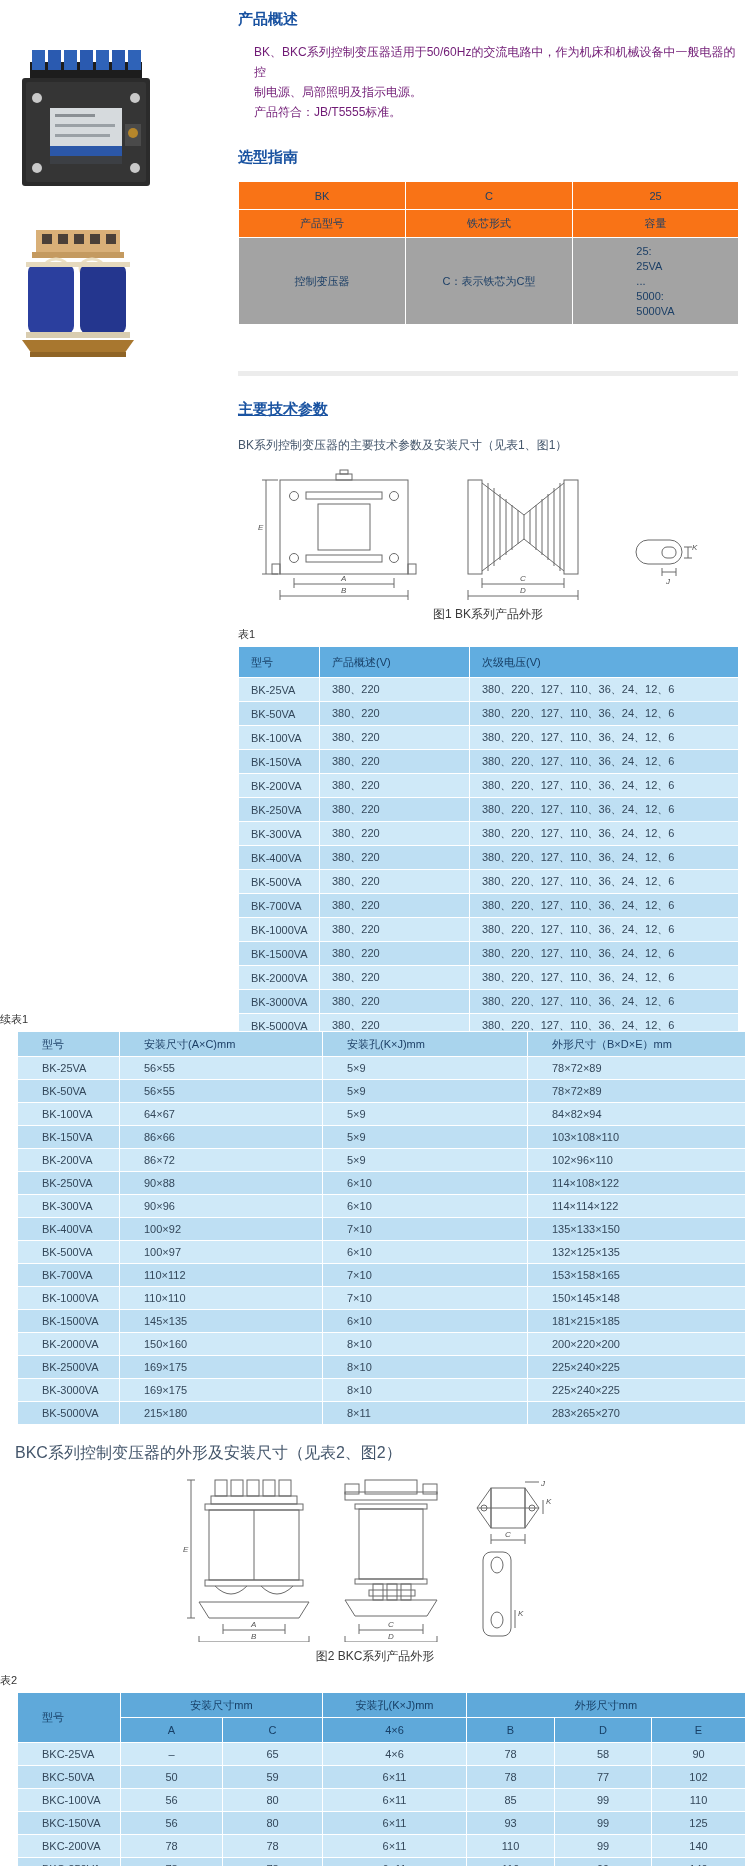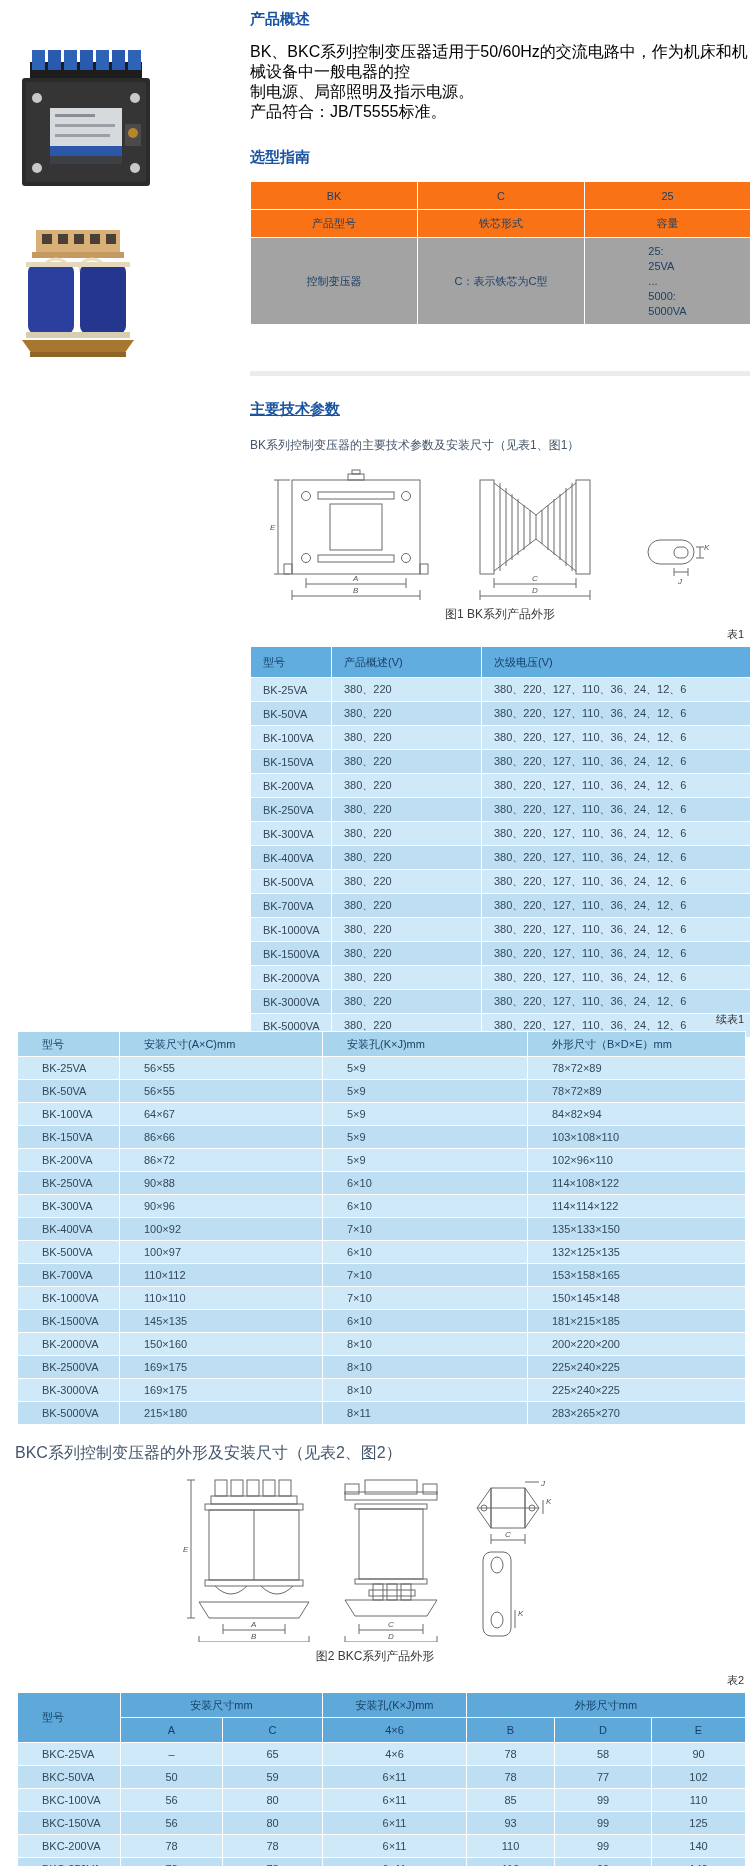--- a/index.html
+++ b/index.html
@@ -1,24 +1,24 @@
 <!DOCTYPE html>
 <html><head>
 <meta charset="utf-8">
 <style>
   html,body{margin:0;padding:0;background:#fff;}
   .page{position:relative;width:750px;height:1866px;background:#ffffff;overflow:hidden;
         font-family:"Liberation Sans","DejaVu Sans",sans-serif;}
   
-  .right-col{position:absolute;left:250px;top:0;width:500px;}
+  .right-col{position:absolute;left:238px;top:0;width:500px;}
   .sec-heading{font-size:15px;font-weight:bold;color:#1a53a1;margin:0;}
   .h-overview{margin-top:10px;}
   .h-selection{margin-top:26px;}
   .h-tech{margin-top:24px;text-decoration:underline;}
-  .body-text{font-size:16px;color:#000000;line-height:20px;margin-top:13px;}
+  .body-text{font-size:12px;color:#701a75;line-height:20px;margin-top:13px;margin-left:16px;}
   .intro-text{font-size:12px;color:#44566b;margin-top:18px;}
   .divider{height:5px;background:#ececec;margin-top:46px;}
   
   .sel-table{width:100%;border-collapse:collapse;margin-top:14px;table-layout:fixed;}
   .sel-table td{border:1px solid #fff;text-align:center;font-size:11px;color:#1c3f66;vertical-align:middle;}
   .sel-code td{background:#f97316;height:25px;}
   .sel-label td{background:#f97316;height:25px;}
   .sel-value td{background:#a3a3a3;height:84px;}
   .cap-lines{display:inline-block;text-align:left;line-height:15px;}
   
@@ -27,21 +27,21 @@
   table.data td{border:1px solid #fff;}
   
   .t1{width:100%;margin-top:3px;table-layout:fixed;}
   .t1 th{background:#61ade0;height:28px;font-size:11px;color:#173f66;text-align:left;padding-left:12px;}
   .t1 td{font-size:11px;color:#33475a;height:21px;text-align:left;padding-left:12px;}
   .t1 tbody tr:nth-child(odd) td{background:#cfe9f8;}
   .t1 tbody tr:nth-child(even) td{background:#bedff3;}
   .note-text{font-size:12px;color:#44566b;margin-top:16px;}
   
   .full-sec{position:absolute;left:0;top:1012px;width:750px;}
-  .tbl-label{font-size:11px;color:#333;text-align:right;margin:0 6px 4px 0;}
+  .tbl-label{font-size:11px;color:#333;text-align:left;margin:0 6px 4px 0;}
   .cont{margin-left:17px;width:728px;table-layout:fixed;}
   .cont th{background:#a9d4ed;height:22px;font-size:11px;color:#1c3f66;text-align:left;padding-left:24px;}
   .cont td{font-size:11px;color:#33475a;height:20px;text-align:left;padding-left:24px;}
   .cont tbody tr:nth-child(odd) td{background:#cfe9f8;}
   .cont tbody tr:nth-child(even) td{background:#bedff3;}
   .bkc-intro{font-size:16px;color:#44566b;margin:18px 0 0 15px;}
   .fig-caption{text-align:center;font-size:12px;color:#3a3a3a;margin-top:6px;}
   
   .t2{margin-left:17px;width:728px;table-layout:fixed;}
   .t2 th{background:#5fa9da;height:22px;font-size:11px;color:#173f66;text-align:center;}

